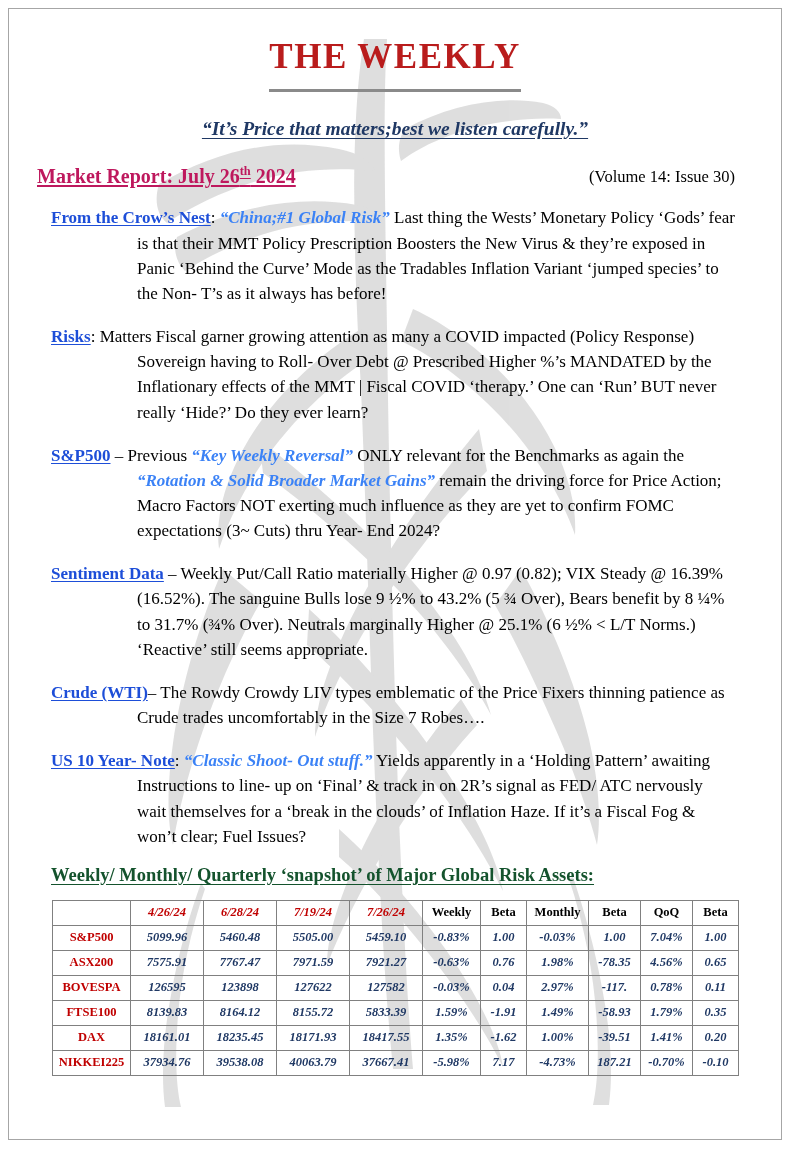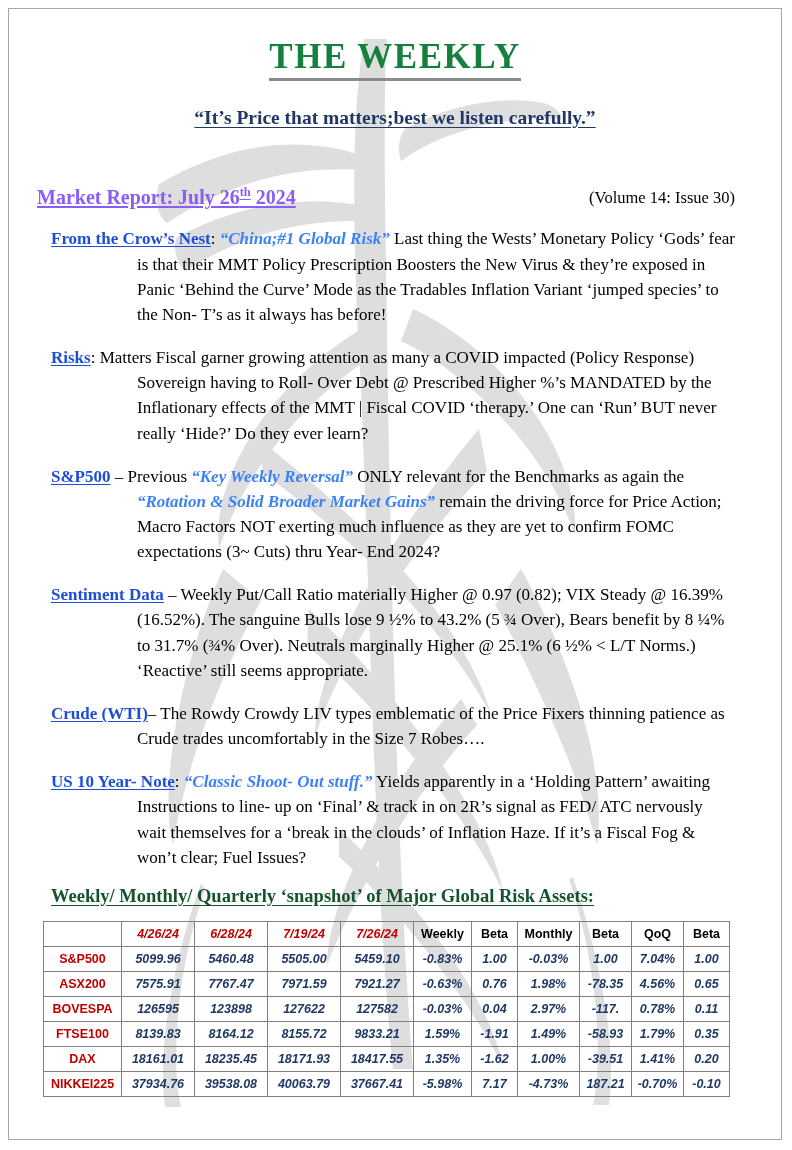--- a/index.html
+++ b/index.html
@@ -46,53 +46,53 @@
   .masthead {
     text-align: center;
     margin-top: 30px;
   }
   .masthead-title {
     display: inline-block;
     font-family: "Liberation Serif", serif;
     font-weight: bold;
     font-size: 35px;
     letter-spacing: 1.5px;
-    color: #15803d;
+    color: #b91c1c;
     border-bottom: 3px solid #8a8a8a;
-    padding-bottom: 2px;
+    padding-bottom: 13px;
     line-height: 1.05;
   }
   .tagline-wrap {
     text-align: center;
     margin-top: 26px;
   }
   .tagline {
     display: inline-block;
     font-family: "Liberation Serif", serif;
+    font-style: italic;
     font-weight: bold;
     font-size: 19.5px;
     color: #1f3864;
     text-decoration: underline;
     text-underline-offset: 3px;
   }
 
   
   .report-line {
     margin-top: 24px;
     display: flex;
     align-items: baseline;
     justify-content: space-between;
   }
   .report-title {
     font-weight: bold;
     font-size: 20px;
-    color: #8b5cf6;
+    color: #be185d;
     text-decoration: underline;
     text-underline-offset: 3px;
-    margin-top: 32px;
   }
   .report-title sup {
     font-size: 0.62em;
     vertical-align: super;
     text-decoration: underline;
   }
   .volume {
     font-size: 16.5px;
     color: #000;
     padding-right: 18px;
@@ -141,22 +141,22 @@
   }
 
   
   .table-wrap {
     margin-top: 14px;
     padding-left: 0px;
   }
   table.snapshot {
     border-collapse: collapse;
     width: 645px;
-    margin-left: 6px;
-    font-family: Liberation Sans, sans-serif;
+    margin-left: 15px;
+    font-family: Liberation Serif, serif;
     table-layout: fixed;
   }
   table.snapshot td, table.snapshot th {
     border: 1px solid #808080;
     height: 24px;
     text-align: center;
     vertical-align: middle;
     font-size: 12.5px;
     padding: 0 2px;
   }
@@ -326,21 +326,21 @@
               <td class="val">2.97%</td>
               <td class="val">-117.</td>
               <td class="val">0.78%</td>
               <td class="val">0.11</td>
             </tr>
             <tr>
               <td class="row-label">FTSE100</td>
               <td class="val">8139.83</td>
               <td class="val">8164.12</td>
               <td class="val">8155.72</td>
-              <td class="val">9833.21</td>
+              <td class="val">5833.39</td>
               <td class="val">1.59%</td>
               <td class="val">-1.91</td>
               <td class="val">1.49%</td>
               <td class="val">-58.93</td>
               <td class="val">1.79%</td>
               <td class="val">0.35</td>
             </tr>
             <tr>
               <td class="row-label">DAX</td>
               <td class="val">18161.01</td>

